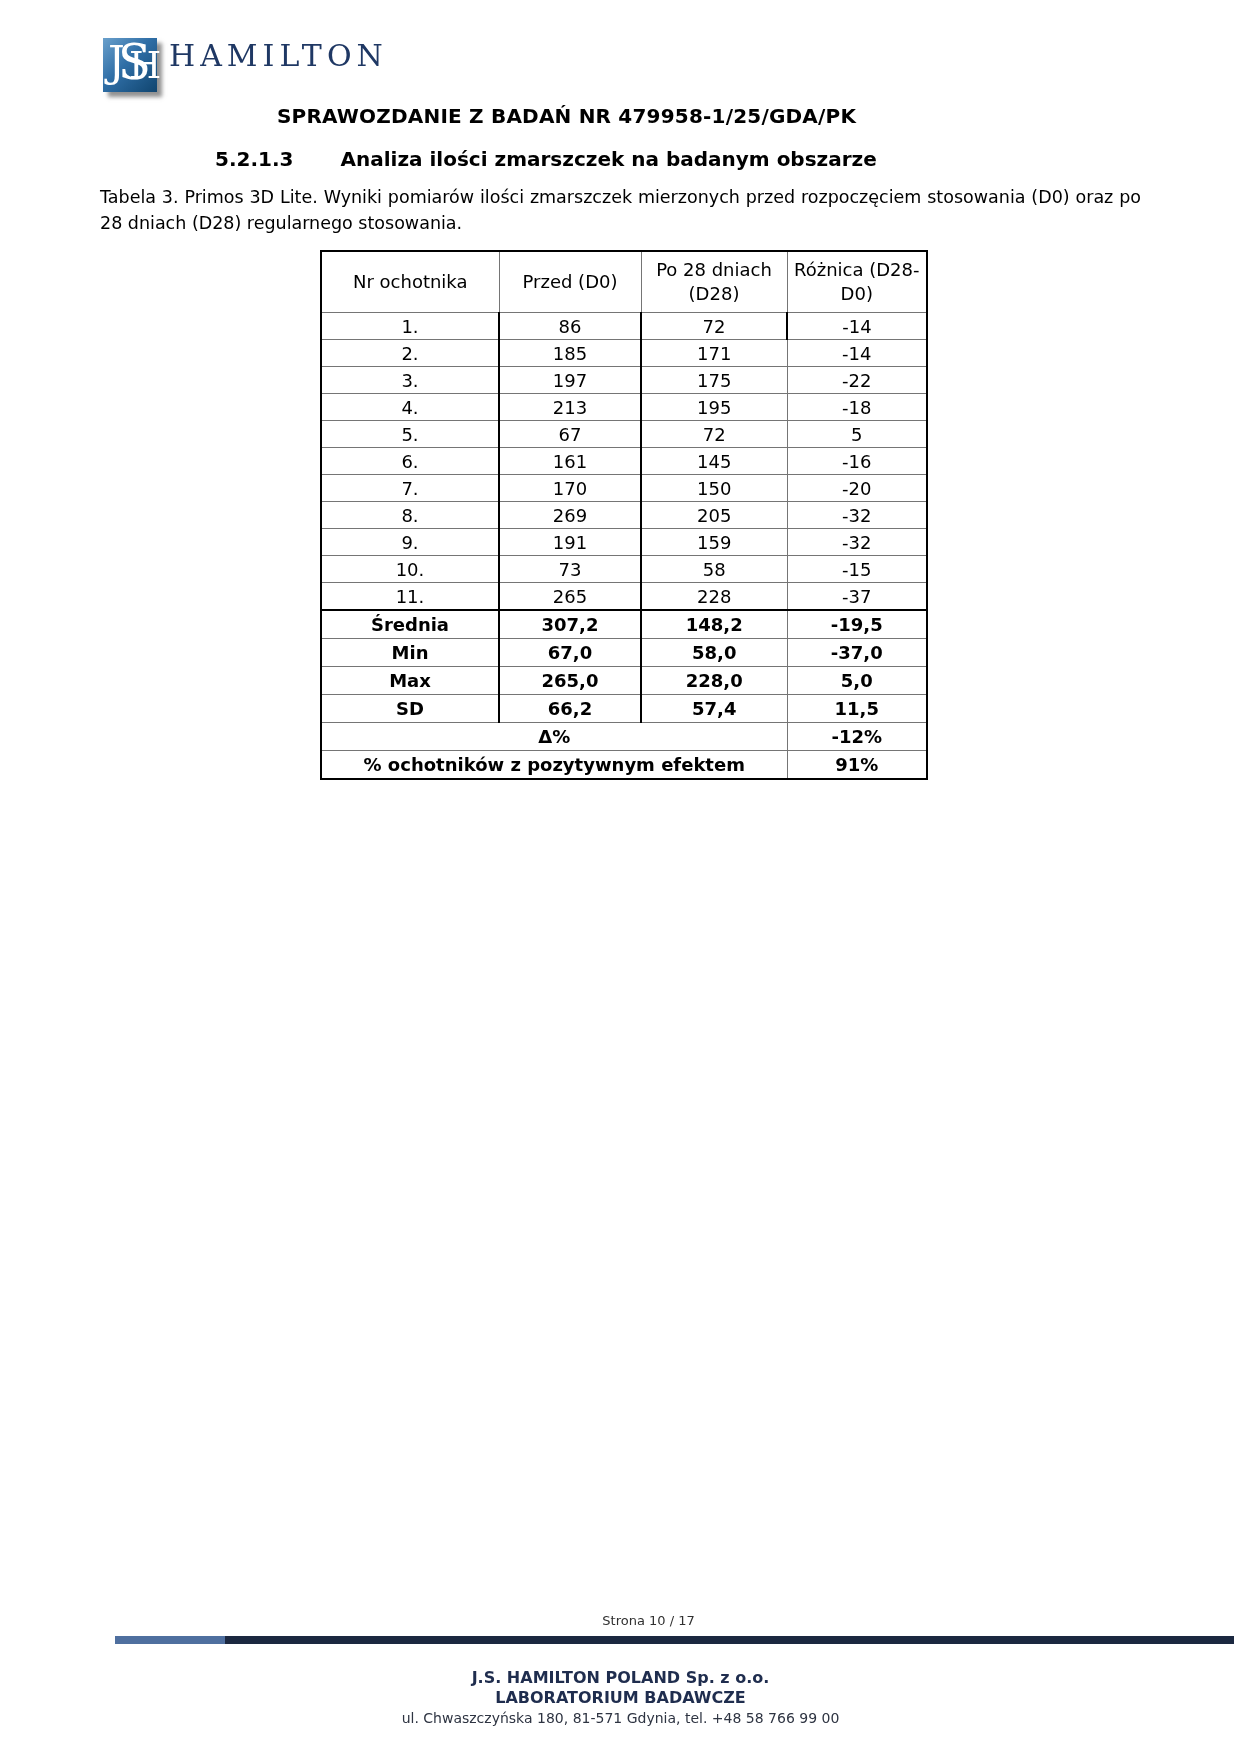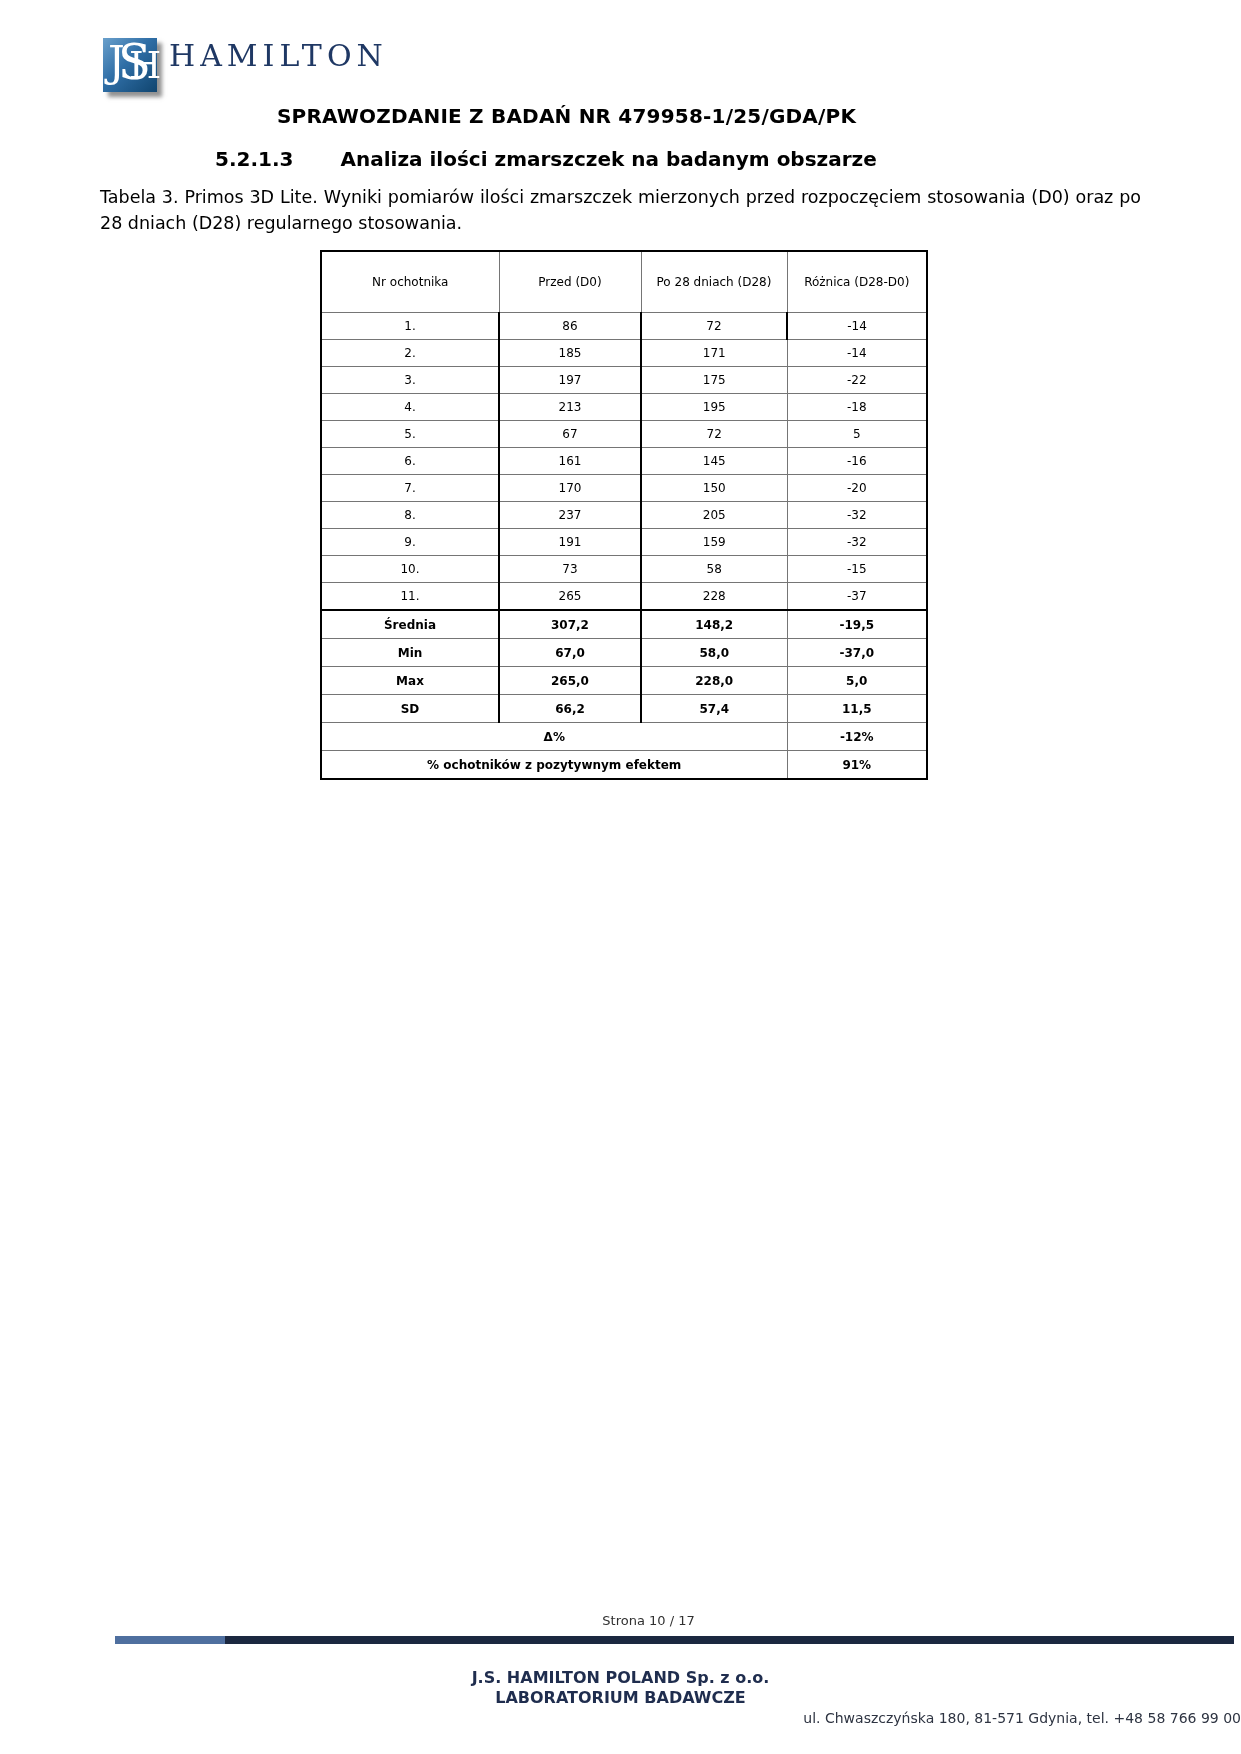--- a/index.html
+++ b/index.html
@@ -38,21 +38,21 @@
   .section-heading .sec-no { display:inline-block; margin-right:47px; }
   .caption {
     position:absolute; left:100px; top:184px; width:1041px;
     font-size:17.5px; line-height:1.5; text-align:justify;
   }
 
   
   .table-wrap { position:absolute; left:320px; top:250px; }
   table.results {
     border-collapse:collapse; table-layout:fixed;
-    border:2px solid #000; font-size:12px;
+    border:2px solid #000; font-size:18px;
   }
   .results col.c1 { width:178px; }
   .results col.c2 { width:142px; }
   .results col.c3 { width:146px; }
   .results col.c4 { width:140px; }
   .results th, .results td {
     border:1px solid #757575; text-align:center; vertical-align:middle;
     padding:0 4px; overflow:hidden;
   }
   .results thead th { height:60px; font-weight:normal; line-height:1.35; }
@@ -77,21 +77,21 @@
     display:flex;
   }
   .footer-bar .seg-light { width:110px; height:100%; background:#4f6f9f; }
   .footer-bar .seg-dark  { flex:1; height:100%; background:#1b2840; }
   .footer-block {
     position:absolute; left:0; top:1668px; width:100%;
     text-align:center; color:#1f2d4e;
   }
   .footer-company { font-size:16px; font-weight:bold; line-height:1.25; }
   .footer-lab     { font-size:16px; font-weight:bold; line-height:1.25; }
-  .footer-address { font-size:14px; font-weight:normal; color:#2e3442; line-height:1.5;text-align:right; }
+  .footer-address { font-size:14px; font-weight:normal; color:#2e3442; line-height:1.5; }
 </style>
 </head>
 <body>
 
 <div class="page">
 
   <div class="logo-row">
     <div class="logo-box">
       <span class="mono-j">J</span>
       <span class="mono-s">S</span>
@@ -163,21 +163,21 @@
             <td>-16</td>
           </tr>
           <tr class="data-row">
             <td>7.</td>
             <td>170</td>
             <td>150</td>
             <td>-20</td>
           </tr>
           <tr class="data-row">
             <td>8.</td>
-            <td>237</td>
+            <td>269</td>
             <td>205</td>
             <td>-32</td>
           </tr>
           <tr class="data-row">
             <td>9.</td>
             <td>191</td>
             <td>159</td>
             <td>-32</td>
           </tr>
           <tr class="data-row">

